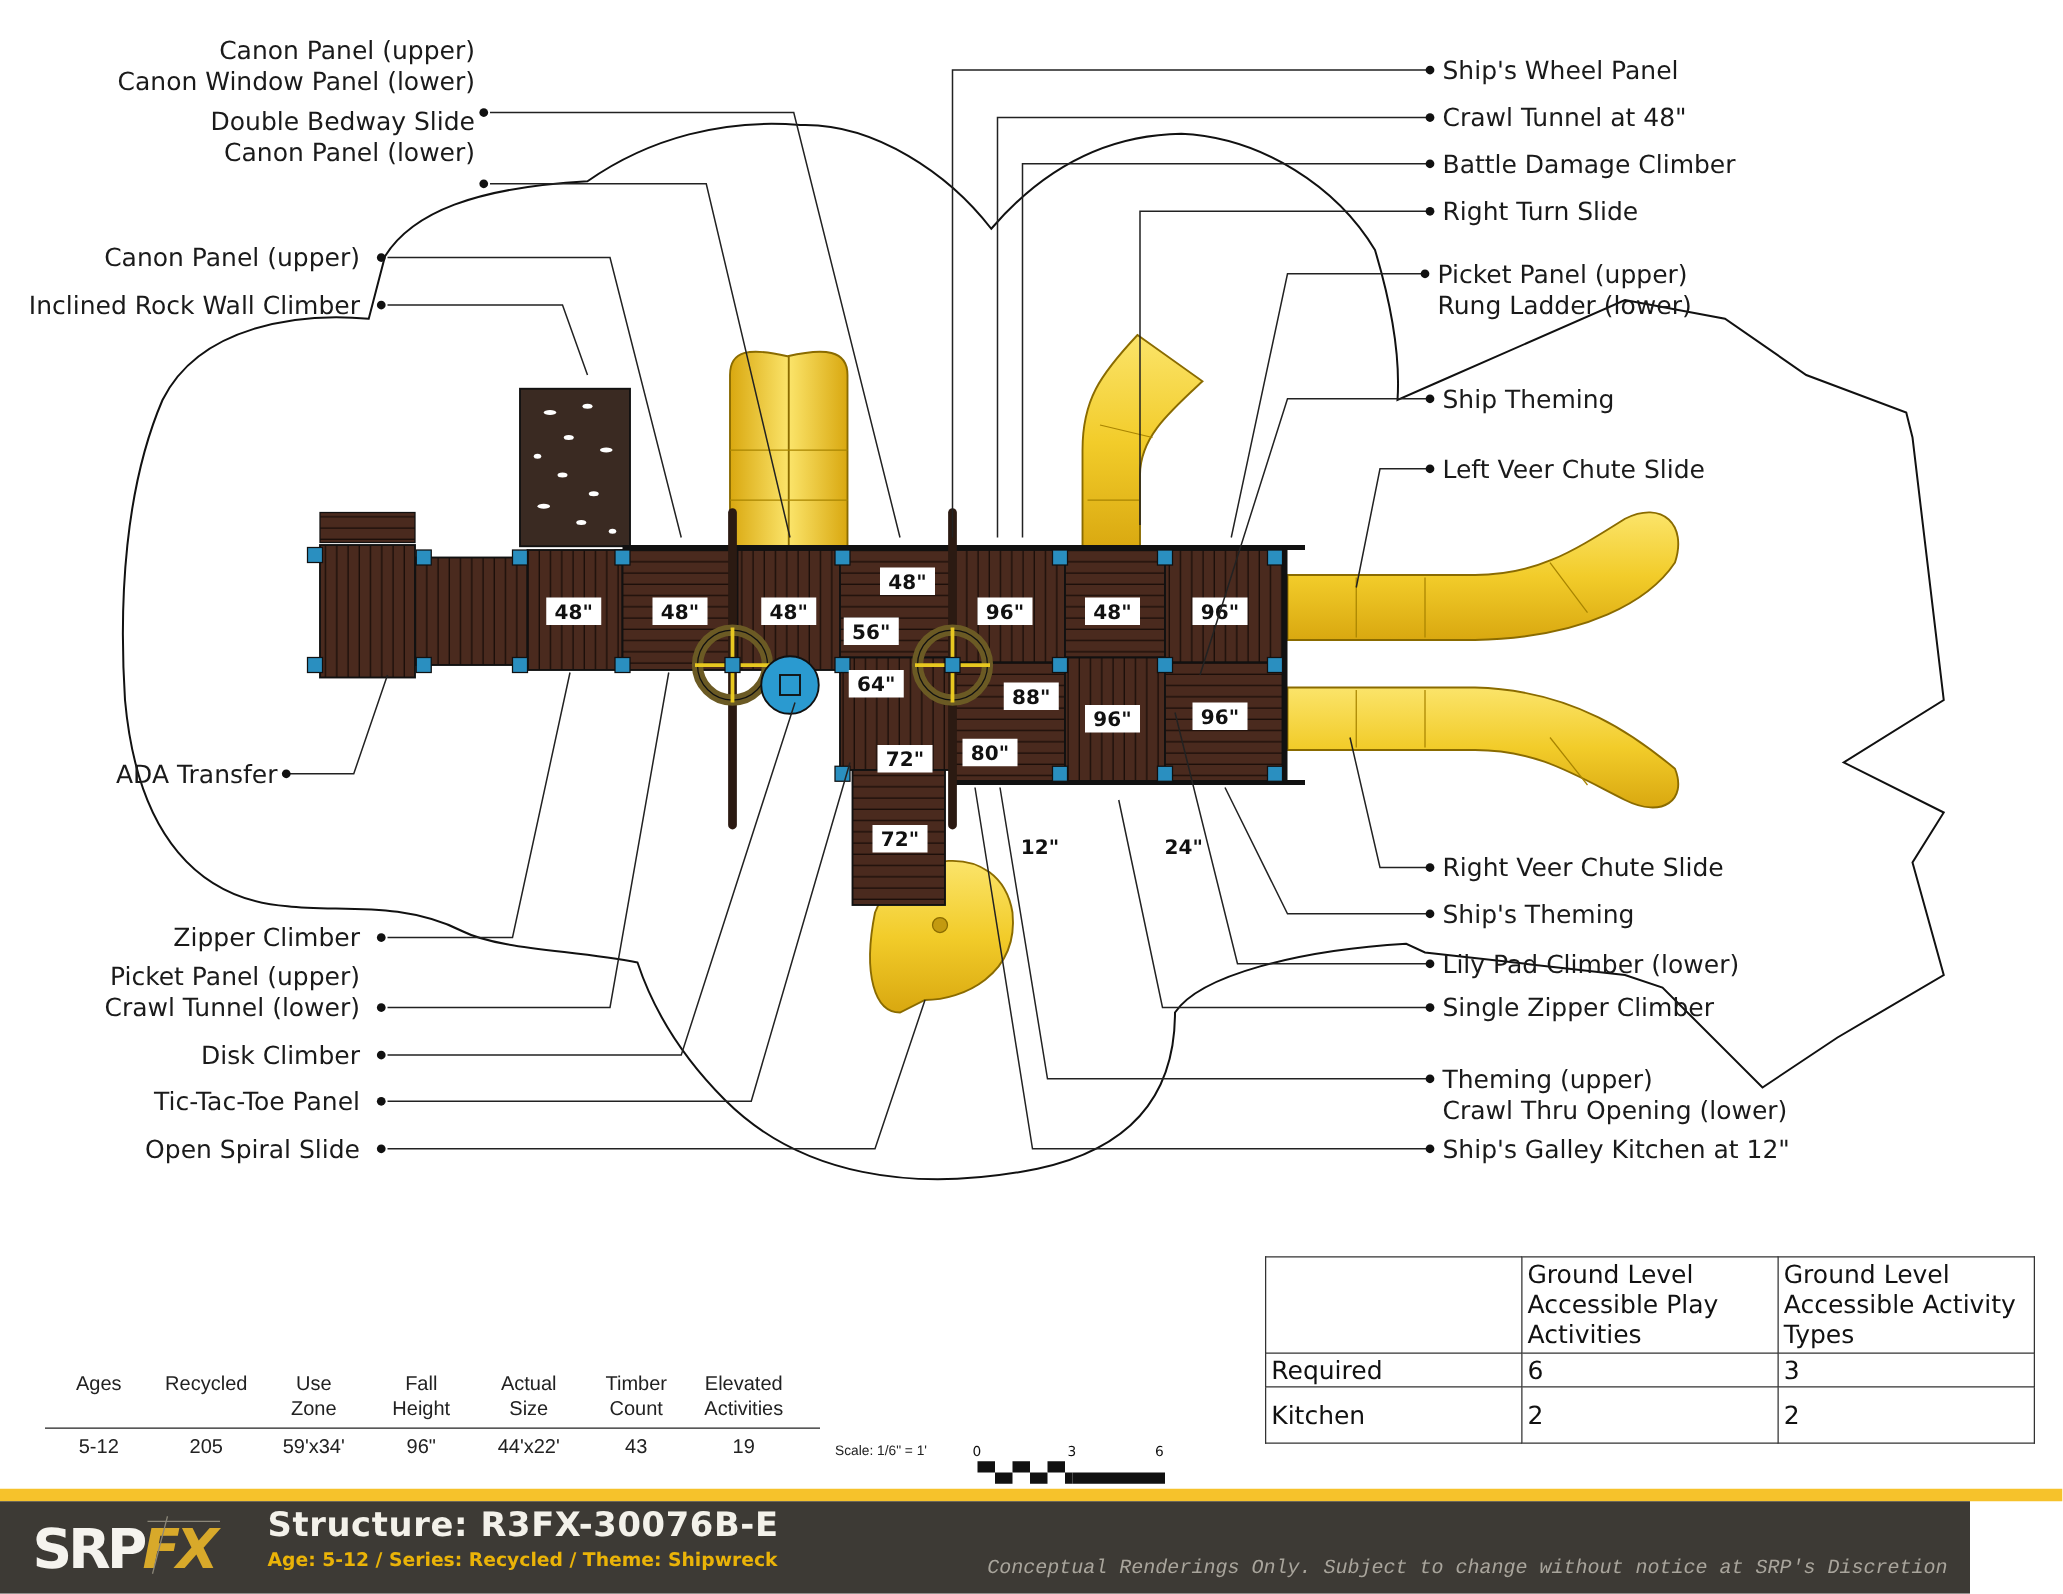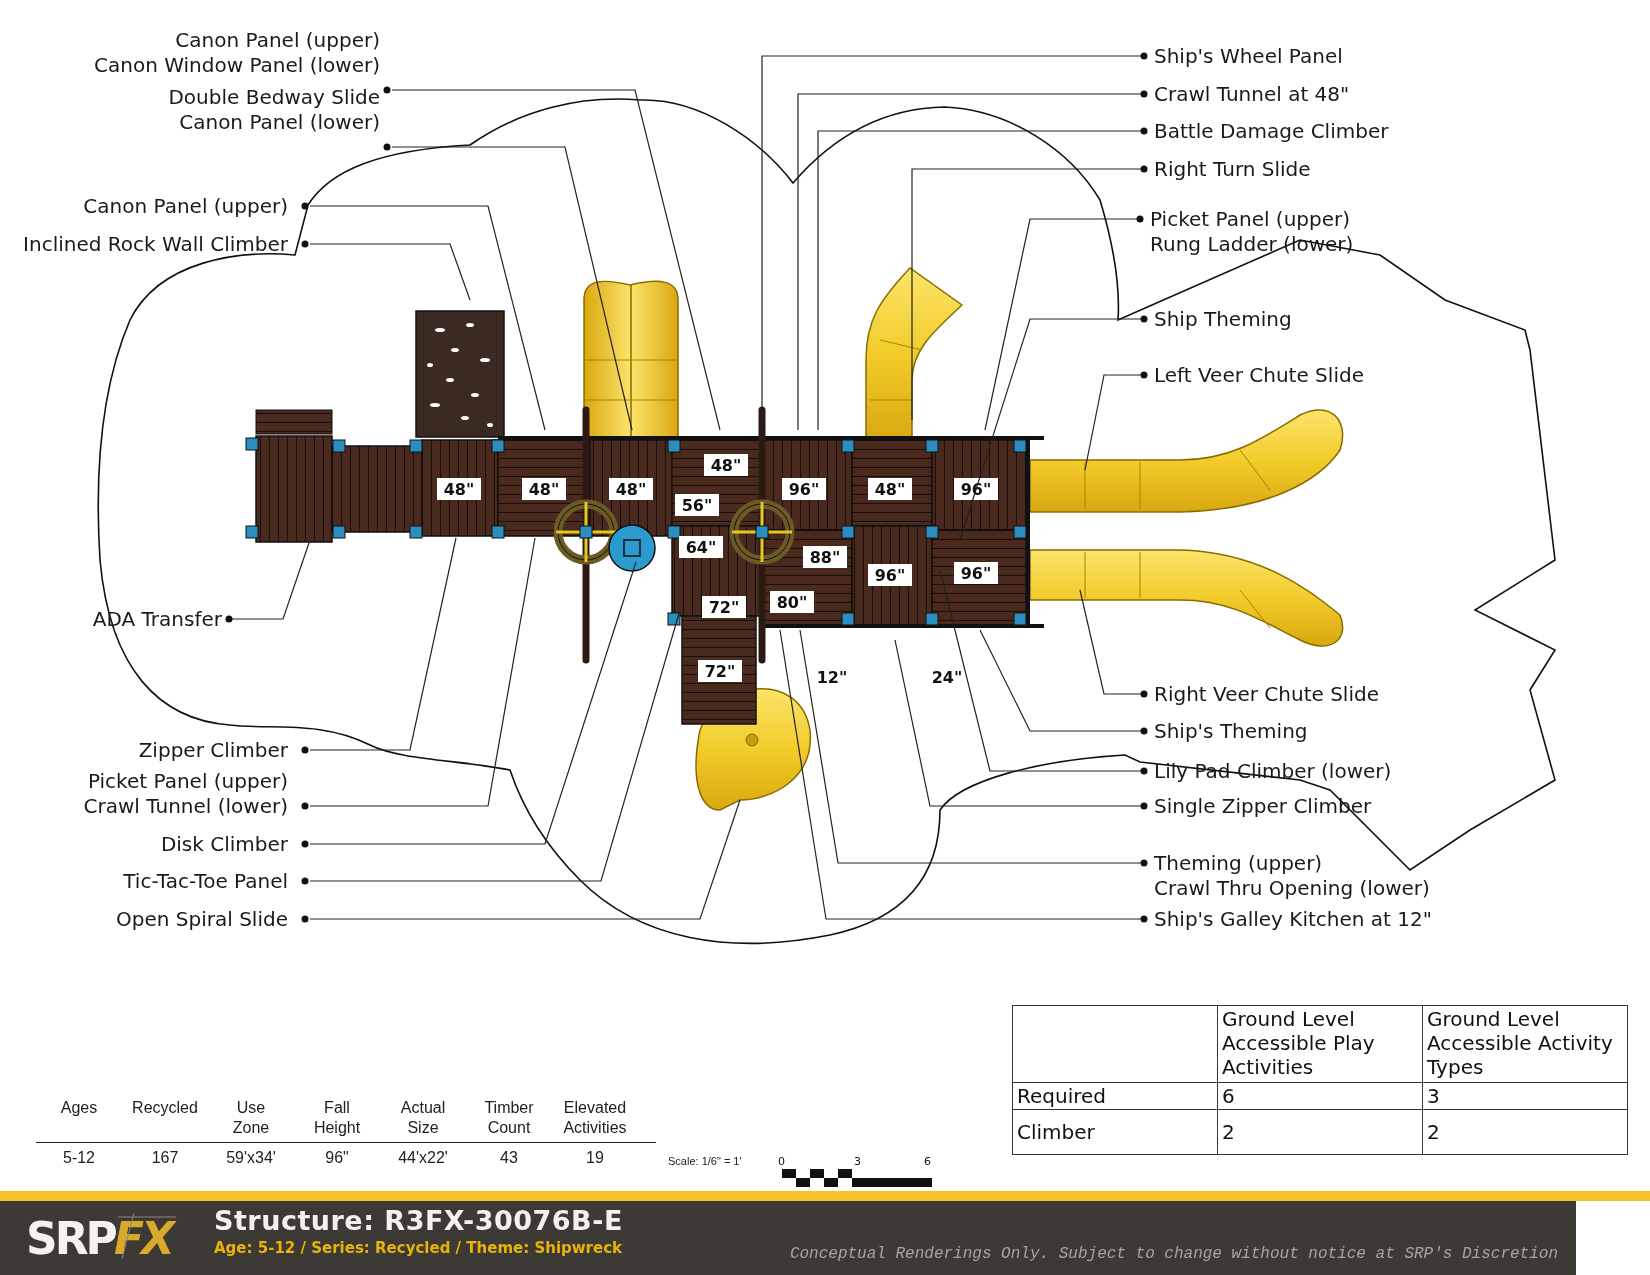--- a/index.html
+++ b/index.html
@@ -340,21 +340,21 @@
         <span>Timber</span>
         <span>Count</span>
       </div>
     <div class="c">
         <span>Elevated</span>
         <span>Activities</span>
       </div>
   </div>
   <div class="vals">
     <div class="c">5-12</div>
-    <div class="c">167</div>
+    <div class="c">205</div>
     <div class="c">59'x34'</div>
     <div class="c">96"</div>
     <div class="c">44'x22'</div>
     <div class="c">43</div>
     <div class="c">19</div>
   </div>
 </div>
 
 <div class="scale">Scale: 1/6" = 1'</div>
 <svg class="scalebar" viewBox="0 0 160 35">
@@ -378,21 +378,21 @@
     <td class="c0"></td>
     <td class="c1">Ground Level Accessible Play Activities</td>
     <td class="c2">Ground Level Accessible Activity Types</td>
   </tr>
   <tr>
     <td>Required</td>
     <td>6</td>
     <td>3</td>
   </tr>
   <tr>
-    <td style="height:42px;line-height:42px;">Climber</td>
+    <td style="height:42px;line-height:42px;">Kitchen</td>
     <td style="line-height:42px;">2</td>
     <td style="line-height:42px;">2</td>
   </tr>
 </tbody>
   </table>
 
 <div class="footer-stripe"></div>
 <div class="footer">
   <svg class="logo" viewBox="0 0 160 52">
     <text x="0" y="43" font-family="DejaVu Sans, sans-serif" font-weight="bold" font-size="44" fill="#f5f3ee" letter-spacing="-3">SRP</text>

